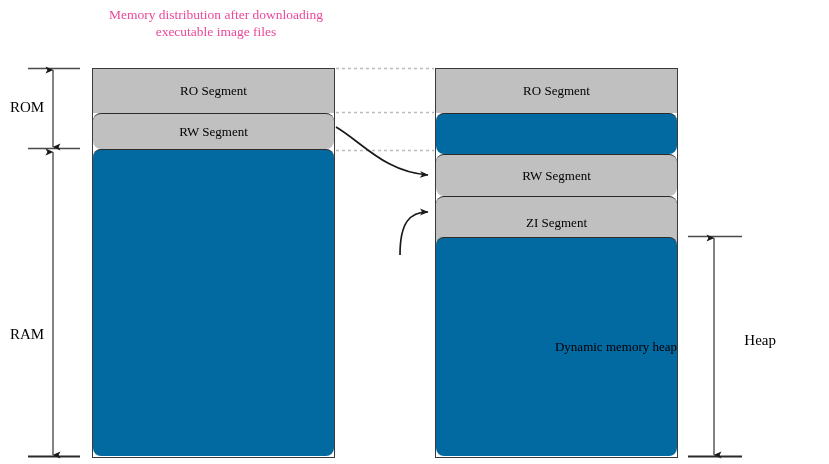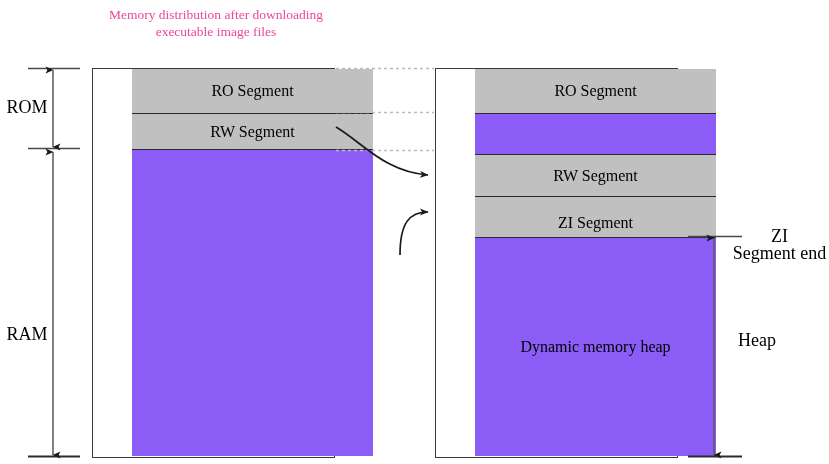--- a/index.html
+++ b/index.html
@@ -32,37 +32,36 @@
     box-sizing: border-box;
     border: 1.5px solid #3a3a3a;
   }
   .seg {
     position: absolute;
     left: 0;
     box-sizing: border-box;
     display: flex;
     align-items: center;
     justify-content: center;
-    font-size: 16px;
+    font-size: 13px;
     width: 100%;
-    margin-left: 39px;
   }
   .seg-gray  { background: #c0c0c0; }
-  .seg-light { background: #8b5cf6; }
-  .seg-div-top    { border-top: 1.5px solid #2b2b2b; }
+  .seg-light { background: #0369a1; justify-content: flex-end; }
+  .seg-div-top    { border-top: 1.5px solid #2b2b2b; border-radius: 8px; }
 
   svg.overlay {
     position: absolute;
     left: 0; top: 0;
     width: 829px; height: 464px;
     pointer-events: none;
   }
   .brk-label {
     position: absolute;
-    font-size: 18px;
+    font-size: 15px;
     text-align: center;
     line-height: 17px;
     white-space: pre-line;
   }
   #label-rom  { left: 2px;  top: 99px;  width: 50px; }
   #label-ram  { left: 2px;  top: 326px; width: 50px; font-family: Liberation Serif, serif; }
   #label-zi-end { left: 730px; top: 228px; width: 99px; }
   #label-heap { left: 716px; top: 332px; width: 60px; text-align: right; }
 </style>
 </head>
@@ -141,18 +140,16 @@
       <line x1="688" y1="236.5" x2="742" y2="236.5" stroke="#4a4a4a" stroke-width="1.6"></line>
       <line x1="688" y1="456.5" x2="742" y2="456.5" stroke="#2b2b2b" stroke-width="1.8"></line>
       <line x1="714" y1="238" x2="714" y2="455" stroke="#5a5a5a" stroke-width="1.5" marker-start="url(#vArrowUp)" marker-end="url(#vArrowDown)"></line>
     </g>
   </svg>
 
   <div class="brk-label" id="label-rom">ROM</div>
 
   <div class="brk-label" id="label-ram">RAM</div>
 
-  <div class="brk-label" id="label-zi-end">ZI
-Segment end</div>
 
   <div class="brk-label" id="label-heap">Heap</div>
 
 </div>
 
 </body></html>

